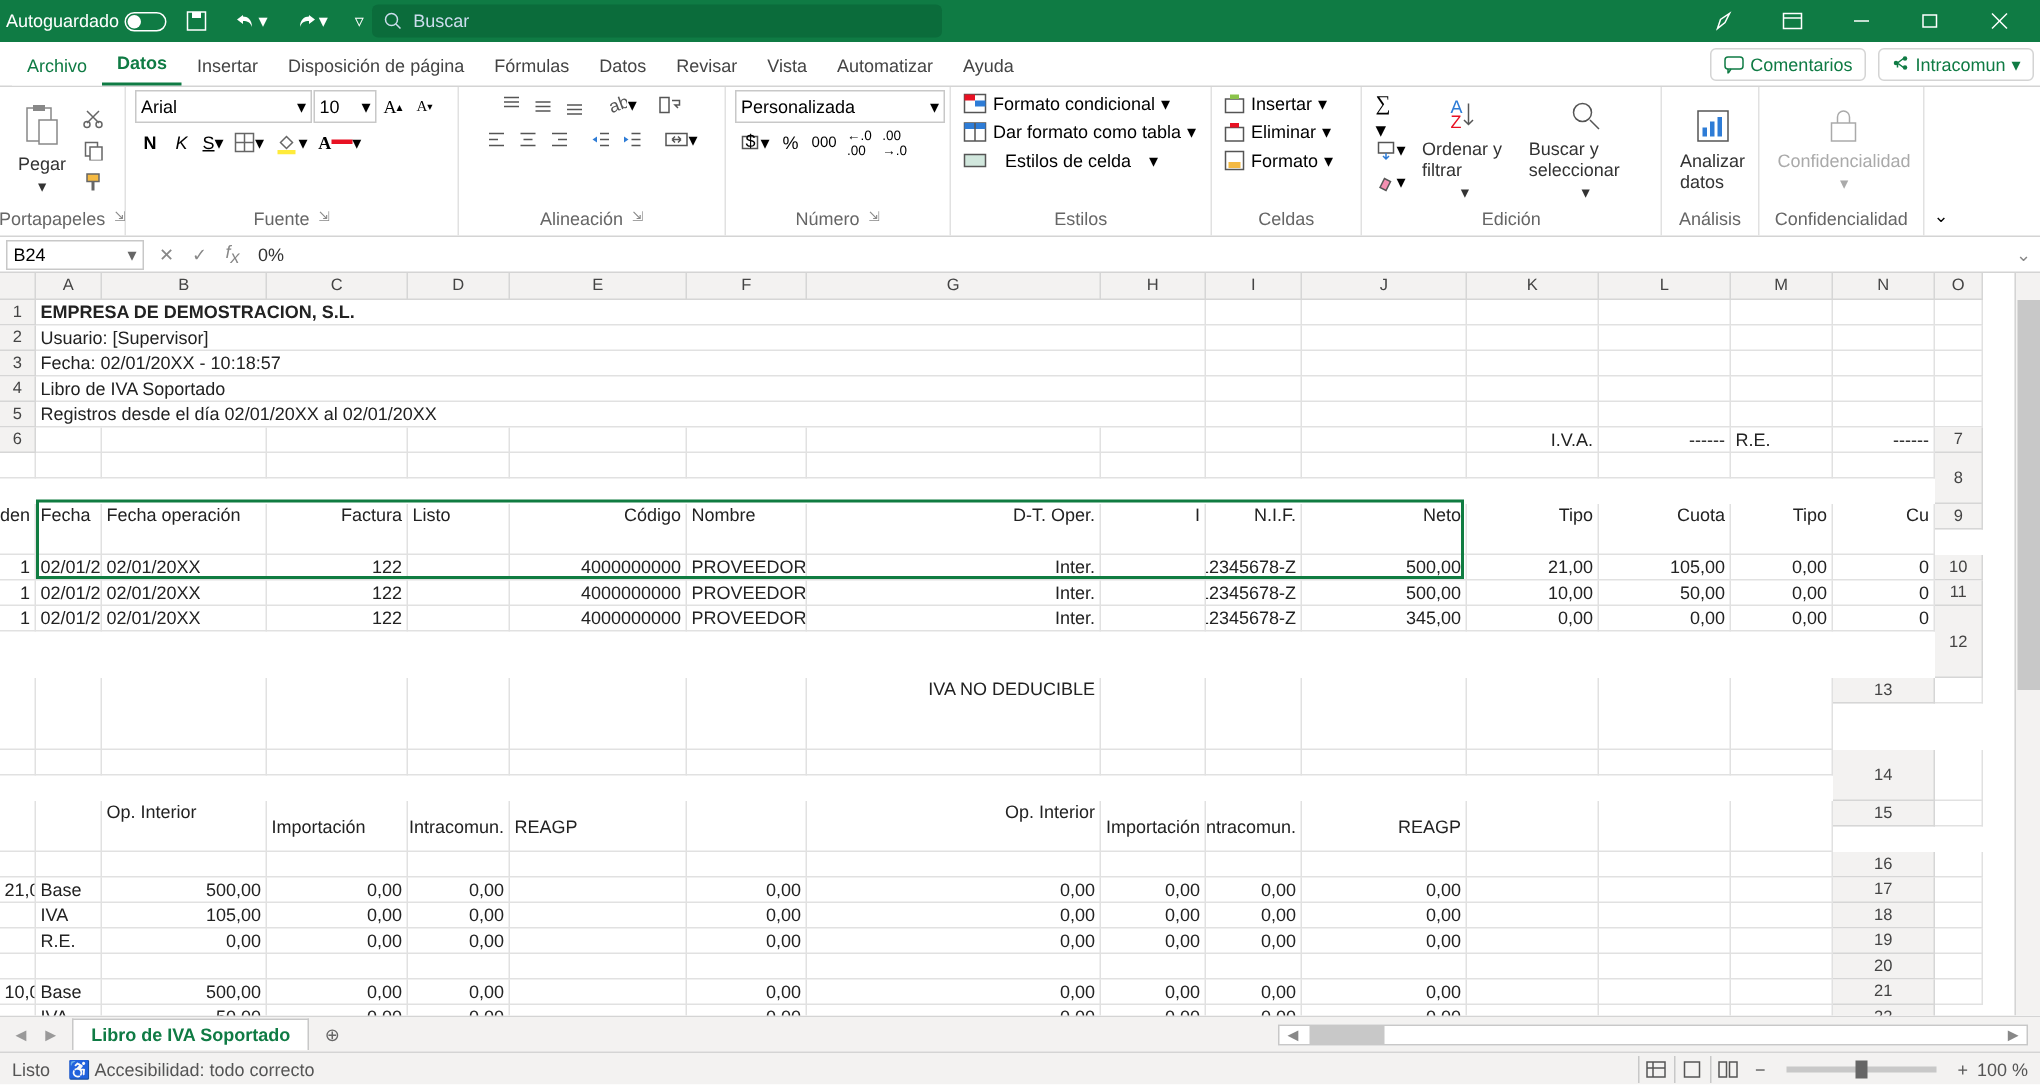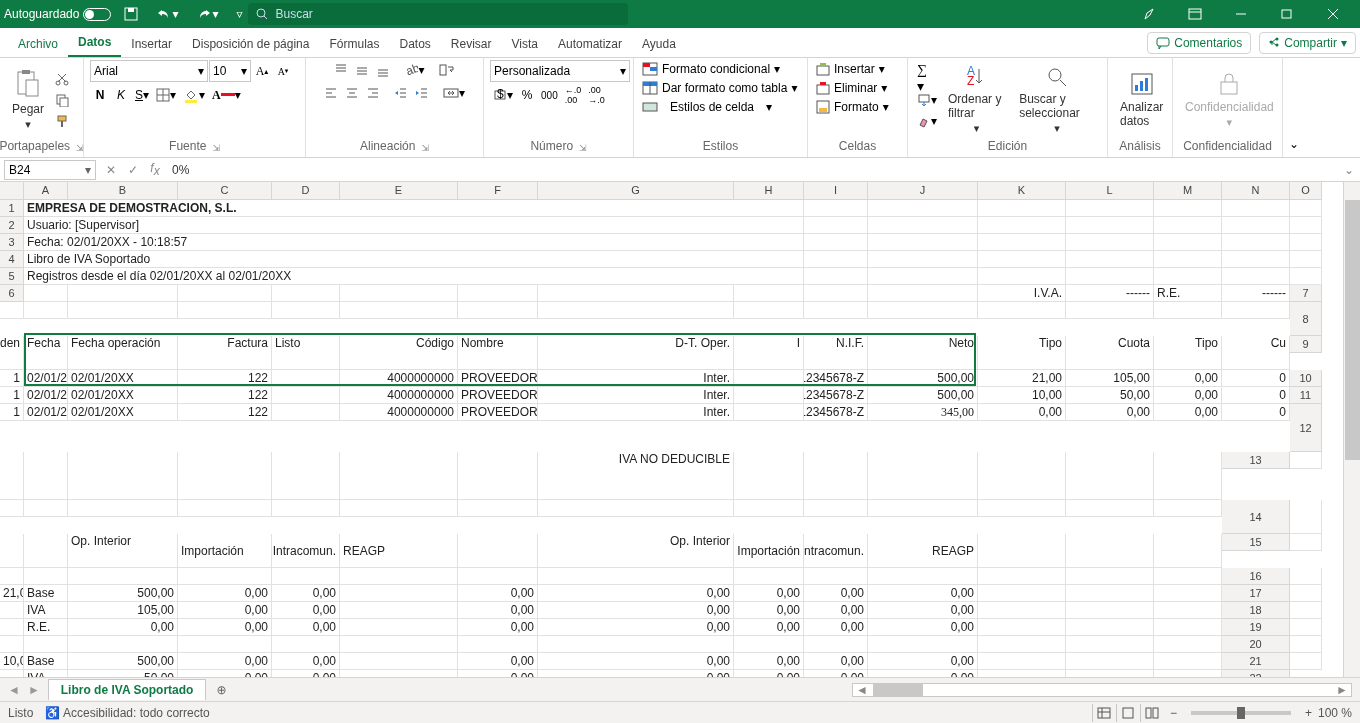--- a/index.html
+++ b/index.html
@@ -17,21 +17,21 @@
 .win-btn{width:46px;height:28px;display:flex;align-items:center;justify-content:center}
 .menubar{background:#fff;height:30px;display:flex;align-items:flex-end;border-bottom:1px solid #d4d4d4;padding-left:8px}
 .menubar .tab{padding:6px 10px;color:#444;cursor:default}
 .menubar .tab.file{background:#fff;color:#0f7b44}
 .menubar .tab.active{border-bottom:2px solid #0f7b44;color:#0f7b44;font-weight:600}
 .menubar .spacer{flex:1}
 .menubar .rbtn{border:1px solid #d4d4d4;border-radius:4px;margin:3px 4px;padding:3px 8px;color:#0f7b44;display:flex;align-items:center;gap:4px}
 .ribbon{background:#fff;height:100px;border-bottom:1px solid #d4d4d4;display:flex}
 .group{border-right:1px solid #e1e1e1;padding:2px 6px;display:flex;flex-direction:column;justify-content:space-between}
 .group .body{flex:1;display:flex;align-items:center;gap:2px}
-.group .lbl{text-align:center;font-size:11px;color:#666;display:flex;justify-content:center;align-items:flex-end;gap:6px;padding-bottom:2px}
+.group .lbl{text-align:center;font-size:11px;color:#666;display:flex;justify-content:center;align-items:flex-start;gap:6px;padding-bottom:2px}
 .vstack{display:flex;flex-direction:column;gap:1px}
 .hstack{display:flex;align-items:center;gap:1px}
 .ddbox{border:1px solid #c8c8c8;height:22px;display:flex;align-items:center;padding:0 3px;background:#fff}
 .ddbox .caret{margin-left:auto}
 .rbn-btn{padding:2px 3px;display:flex;align-items:center;justify-content:center;border-radius:2px;min-width:20px;height:20px}
 .big-btn{display:flex;flex-direction:column;align-items:center;justify-content:center;padding:2px 6px;font-size:11px;color:#333;gap:2px}
 .big-btn svg{margin-bottom:1px}
 .collapse-chev{width:22px;display:flex;align-items:flex-end;justify-content:center;padding-bottom:6px}
 .namebox-row{height:24px;border-bottom:1px solid #d4d4d4;display:flex;align-items:center;background:#fff}
 .namebox{width:92px;border:1px solid #c8c8c8;margin:1px 4px;height:20px;display:flex;align-items:center;padding:0 4px}
@@ -142,21 +142,21 @@
         <rect x="1" y="1" width="12" height="8" rx="2" fill="none" stroke="#0f7b44"></rect>
         <path d="M5 9l-2 3v-3" fill="none" stroke="#0f7b44"></path>
       </svg>
       <span>Comentarios</span>
     </div>
   <div class="rbtn"><svg width="12" height="12" viewBox="0 0 12 12">
         <path d="M8 2 4 5l4 3M4 5v3" fill="none" stroke="#0f7b44"></path>
         <circle cx="9" cy="2" r="1.5" fill="#0f7b44"></circle>
         <circle cx="9" cy="8" r="1.5" fill="#0f7b44"></circle>
         <circle cx="3" cy="5" r="1.5" fill="#0f7b44"></circle>
-      </svg><span>Compartir</span> ▾</div>
+      </svg><span>Intracomun</span> ▾</div>
 </div>
 
 <div class="ribbon">
   <div class="group" style="width:84px">
     <div class="body">
       <div class="big-btn"><svg width="26" height="30" viewBox="0 0 26 30">
             <rect x="3" y="3" width="16" height="22" fill="#fff" stroke="#888"></rect>
             <rect x="7" y="1" width="8" height="4" fill="#888"></rect>
             <rect x="11" y="11" width="12" height="16" fill="#fff" stroke="#888"></rect>
           </svg><span>Pegar</span>▾</div>
@@ -597,21 +597,21 @@
       <div class="cell r" style="height: 17px;">1</div>
       <div class="cell" style="height: 17px;">02/01/20XX</div>
       <div class="cell" style="height: 17px;">02/01/20XX</div>
       <div class="cell r" style="height: 17px;">122</div>
       <div class="cell" style="height: 17px;"></div>
       <div class="cell r" style="height: 17px;">4000000000</div>
       <div class="cell" style="height: 17px;">PROVEEDOR 1</div>
       <div class="cell r" style="height: 17px;">Inter.</div>
       <div class="cell" style="height: 17px;"></div>
       <div class="cell r" style="height: 17px;">12345678-Z</div>
-      <div class="cell r" style="height: 17px; font-family: Liberation Serif, serif;">345,00</div>
+      <div class="cell r" style="height: 17px;">345,00</div>
       <div class="cell r" style="height: 17px;">0,00</div>
       <div class="cell r" style="height: 17px;">0,00</div>
       <div class="cell r" style="height: 17px;">0,00</div>
       <div class="cell r" style="height: 17px;">0</div>
       <div class="rcell" style="height: 48px;">12</div>
       <div class="cell" style="height: 48px;"></div>
       <div class="cell" style="height: 48px;"></div>
       <div class="cell" style="height: 48px;"></div>
       <div class="cell" style="height: 48px;"></div>
       <div class="cell" style="height: 48px;"></div>

